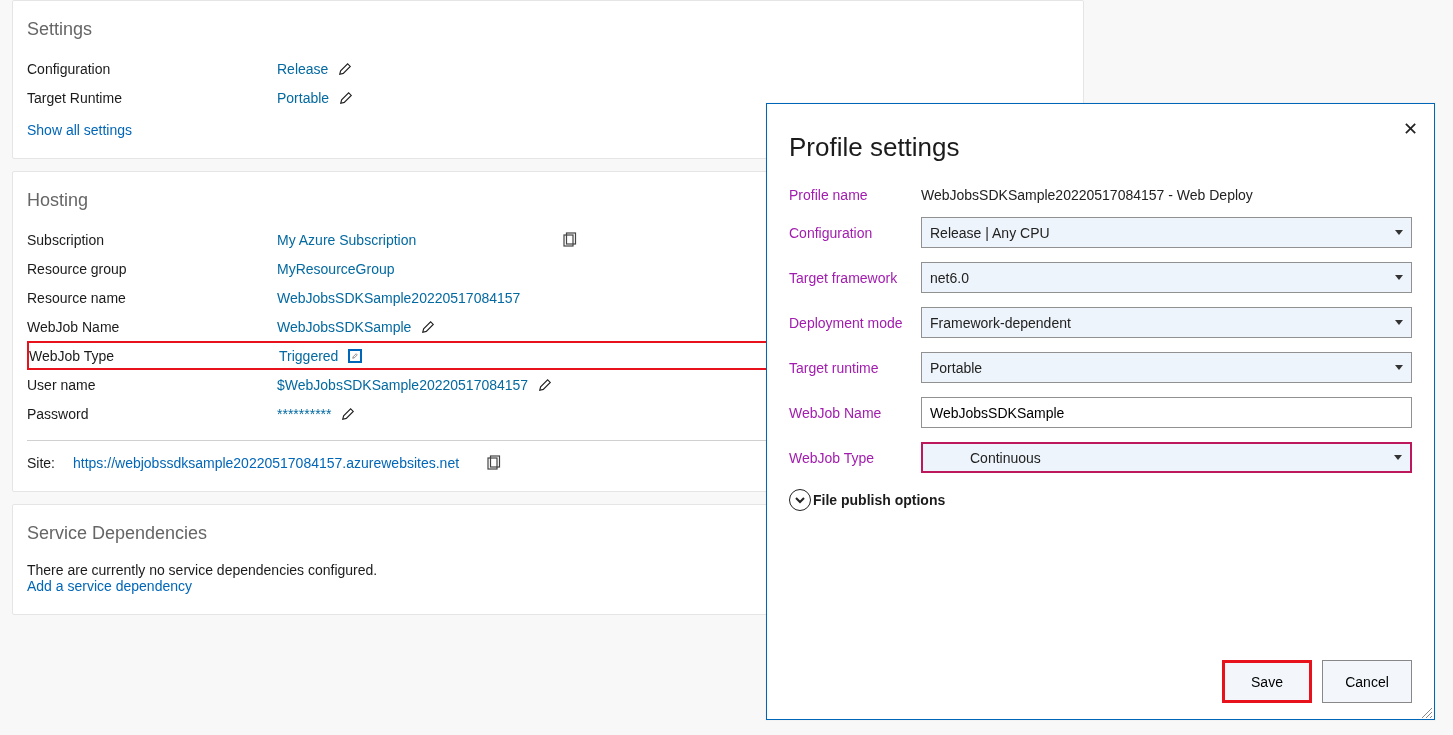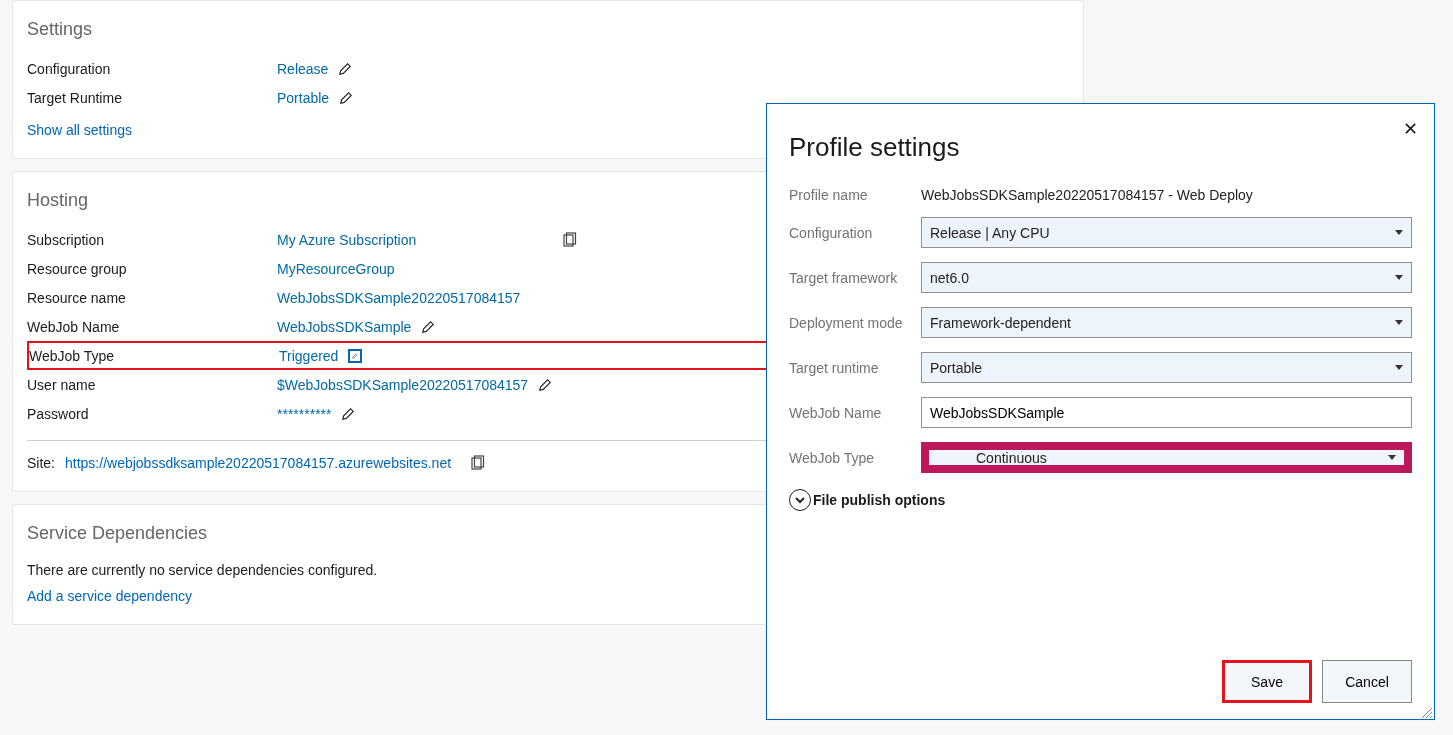--- a/index.html
+++ b/index.html
@@ -67,21 +67,21 @@
     border: 2px solid #e8121c;
   }
   hr.sep {
     border: none;
     border-top: 1px solid #d0d0d0;
     margin: 12px 0 14px 0;
   }
   .site-row {
     display: flex;
     align-items: flex-end;
-    gap: 10px;
+    gap: 18px;
   }
 
   
   .dialog {
     position: absolute;
     top: 103px;
     left: 766px;
     width: 669px;
     height: 617px;
     background: #fff;
@@ -103,21 +103,21 @@
     font-weight: 400;
     margin: 10px 0 24px 0;
   }
   .drow {
     display: flex;
     align-items: center;
     margin-bottom: 14px;
   }
   .drow .dlabel {
     width: 132px;
-    color: #737373;
+    color: #a21caf;
   }
   .drow .dvalue {
     flex: 1;
     color: #222;
   }
   .select, .tinput {
     width: 100%;
     height: 31px;
     border: 1px solid #919191;
     padding: 0 8px;
@@ -132,21 +132,21 @@
     width: 0; height: 0;
     border-left: 4px solid transparent;
     border-right: 4px solid transparent;
     border-top: 5px solid #333;
   }
   .tinput {
     background: #fff;
     cursor: text;
   }
   .select.red-border {
-    border: 8px solid #be185d;
+    border: 2px solid #be185d;
     padding-left: 47px;
   }
   .expand-row {
     display: flex;
     align-items: center;
     gap: 2px;
     margin-top: 2px;
   }
   .expand-circle {
     width: 22px; height: 22px;
@@ -292,21 +292,21 @@
         <svg viewBox="0 0 16 16">
           <rect x="3" y="3" width="9" height="11"></rect>
           <rect x="5.5" y="1" width="9" height="11"></rect>
         </svg>
       </span>
   </div>
 </div>
 
 <div class="panel">
   <div class="panel-title">Service Dependencies</div>
-  <div style="margin: 18px 0 10px 0;">There are currently no service dependencies configured.</div>
+  <div style="margin: 18px 0 0 0;">There are currently no service dependencies configured.</div>
   <div><span class="link">Add a service dependency</span></div>
 </div>
 
 <div class="dialog">
   <span class="dialog-close">✕</span>
   <h1>Profile settings</h1>
 
   <div class="drow">
     <div class="dlabel">Profile name</div>
     <div class="dvalue">WebJobsSDKSample20220517084157 - Web Deploy</div>

